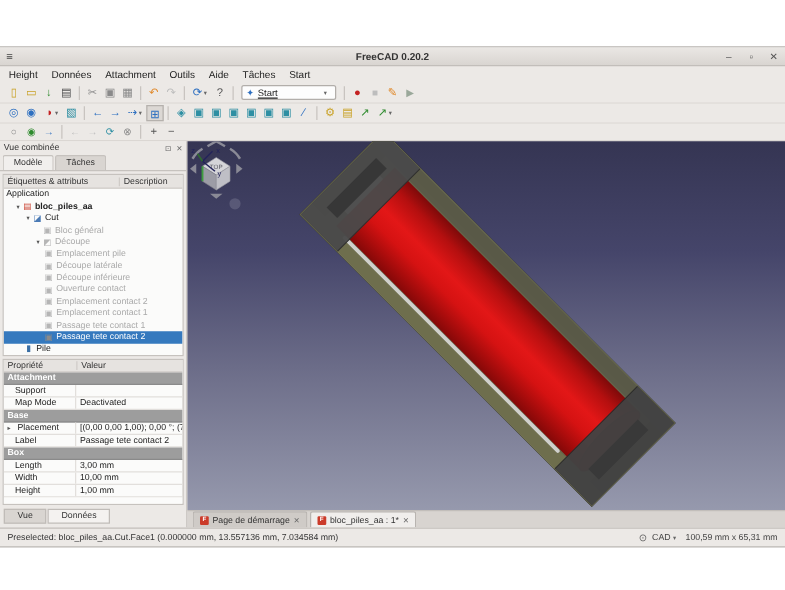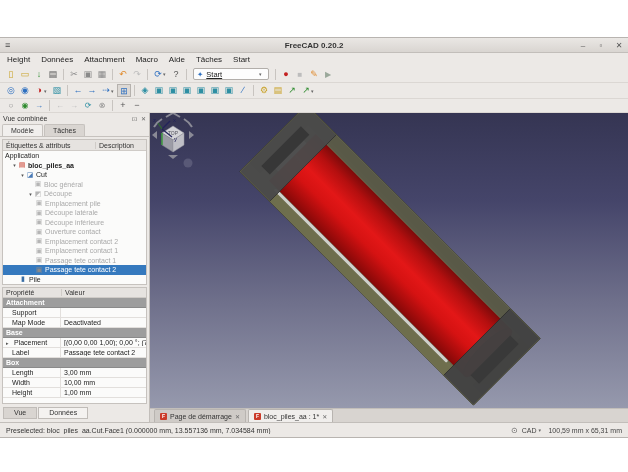--- a/index.html
+++ b/index.html
@@ -120,21 +120,21 @@
       <span>–</span>
       <span>▫</span>
       <span>✕</span>
     </span>
   </div>
 
   <div class="menubar">
     <span>Height</span>
     <span>Données</span>
     <span>Attachment</span>
-    <span>Macro</span>
+    <span>Outils</span>
     <span>Aide</span>
     <span>Tâches</span>
     <span>Start</span>
   </div>
 
   <div class="tbrow tb1">
     <span class="icn gold">▯</span>
     <span class="icn gold">▭</span>
     <span class="icn green">↓</span>
     <span class="icn dark">▤</span>

